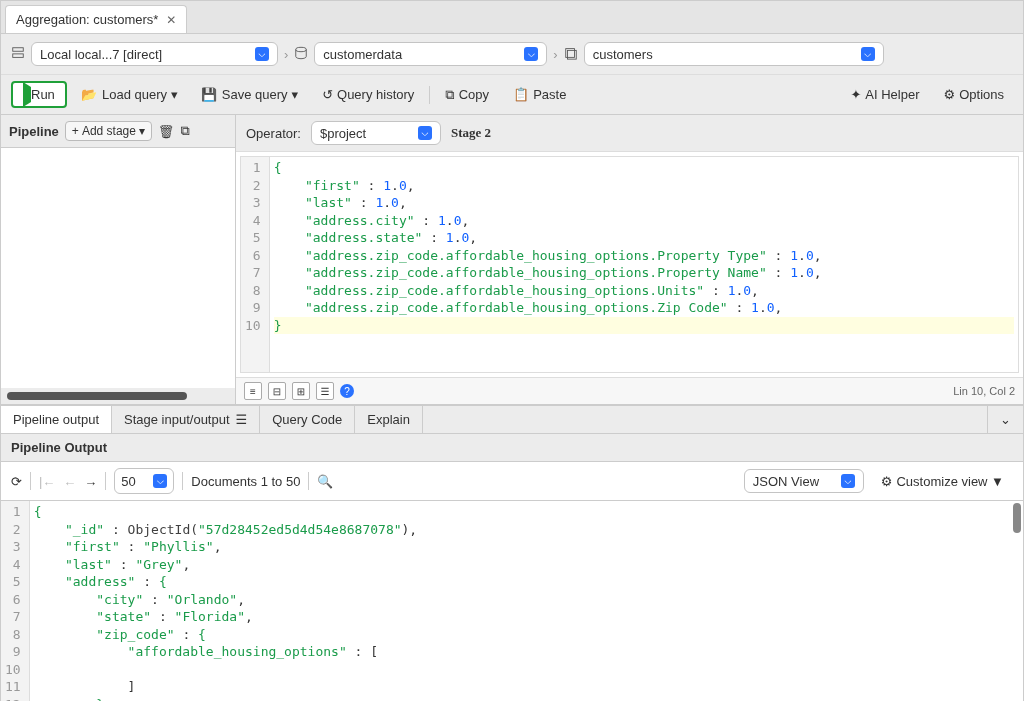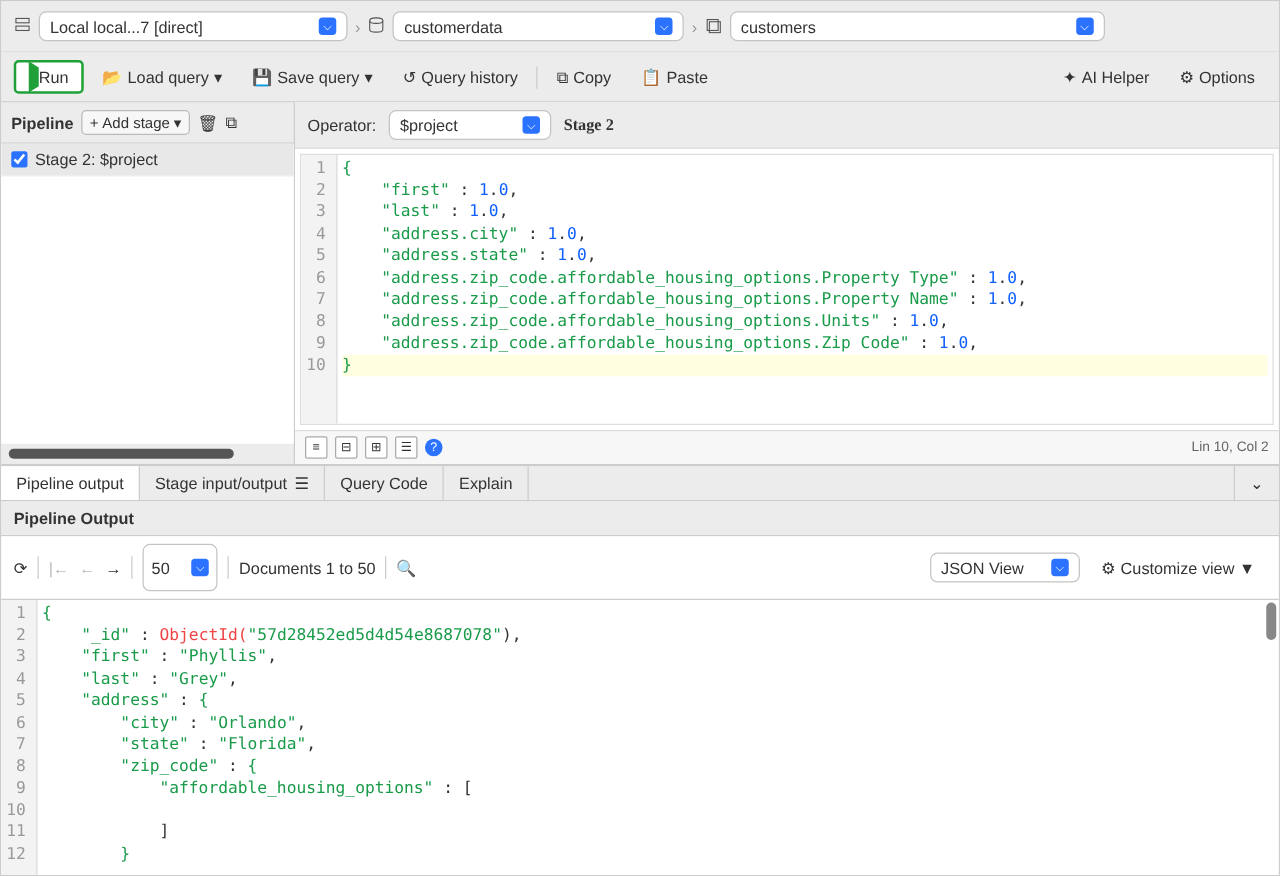--- a/index.html
+++ b/index.html
@@ -37,47 +37,53 @@
 .code-area { flex: 1; display: flex; font-family: "Menlo", "Monaco", "Consolas", monospace; font-size: 13px; overflow: auto; border: 1px solid #ddd; margin: 4px; }
 .gutter { background: #f3f3f3; border-right: 1px solid #ddd; color: #999; text-align: right; padding: 2px 8px 2px 4px; line-height: 1.35; user-select: none; }
 .gutter .ln { display: block; }
 .code { padding: 2px 4px; line-height: 1.35; white-space: pre; flex: 1; }
 .code .line { display: block; }
 .code .line.hl { background: #fffee0; }
 .tok-key { color: #1a9b4a; }
 .tok-pun { color: #333; }
 .tok-num { color: #1060ff; }
 .tok-brace { color: #1a9b4a; }
-.tok-obj { color: #ef4444; text-align: right; }
+.tok-obj { color: #404040; text-align: right; }
 .tok-str { color: #1a9b4a; }
 .editor-status { display: flex; align-items: center; padding: 4px 8px; gap: 6px; border-top: 1px solid #ddd; font-size: 11px; background: #f7f7f7; }
 .editor-status .pos { margin-left: auto; color: #666; }
 .mini-icon-btn { width: 18px; height: 18px; border: 1px solid #aaa; border-radius: 2px; display: inline-flex; align-items: center; justify-content: center; font-size: 10px; background: #fff; }
 .help-circle { width: 14px; height: 14px; border-radius: 50%; background: #2a72ff; color: #fff; font-size: 10px; display: inline-flex; align-items: center; justify-content: center; }
 .output-section { flex: 1; display: flex; flex-direction: column; border-top: 1px solid #ccc; }
 .output-tabs { display: flex; border-bottom: 1px solid #ccc; background: #ececec; }
 .output-tab { padding: 6px 12px; border-right: 1px solid #ccc; cursor: pointer; display: inline-flex; align-items: center; gap: 6px; }
 .output-tab.active { background: #fff; }
 .output-tab.expand { margin-left: auto; border-left: 1px solid #ccc; border-right: none; }
 .output-header { padding: 6px 10px; font-weight: bold; background: #ececec; border-bottom: 1px solid #ccc; }
 .output-toolbar { display: flex; align-items: center; padding: 6px 10px; gap: 8px; border-bottom: 1px solid #ccc; background: #fff; }
-.page-input { display: inline-flex; align-items: center; background: #fff; border: 1px solid #c4c4c4; border-radius: 6px; padding: 2px 6px; width: 60px; justify-content: space-between; height: 38px; }
+.page-input { display: inline-flex; align-items: center; background: #fff; border: 1px solid #c4c4c4; border-radius: 6px; padding: 2px 6px; width: 60px; justify-content: space-between; height: 26px; }
 .vdiv { width: 1px; height: 18px; background: #ccc; }
 .output-code { flex: 1; display: flex; font-family: "Menlo", "Monaco", monospace; font-size: 13px; overflow: hidden; background: #fff; position: relative; }
 .output-code .gutter { padding-top: 2px; }
 .output-code .code { padding-top: 2px; }
 .scrollbar-vert { position: absolute; right: 2px; top: 2px; width: 8px; height: 30px; background: #888; border-radius: 4px; }
 .view-select { display: inline-flex; align-items: center; background: #fff; border: 1px solid #c4c4c4; border-radius: 6px; padding: 3px 8px; width: 120px; justify-content: space-between; height: 24px; }
 svg.icon { width: 14px; height: 14px; }
 </style>
 </head>
 <body>
 
 <div class="app">
 
+  <div class="tab-bar">
+    <div class="tab">
+      <span>Aggregation: customers*</span>
+      <span class="close">✕</span>
+    </div>
+  </div>
 
   <div class="path-bar">
     <span>
       <svg class="icon" viewBox="0 0 16 16">
           <rect x="2" y="2" width="12" height="4" fill="none" stroke="#555"></rect>
           <rect x="2" y="9" width="12" height="4" fill="none" stroke="#555"></rect>
         </svg>
     </span>
     <div class="path-segment wide1">
       <span>Local local...7 [direct]</span>
@@ -152,24 +158,20 @@
         <span class="title">Pipeline</span>
         <div class="add-stage-btn">
           <span>+</span>
           <span>Add stage</span>
           <span>▾</span>
         </div>
         <span style="cursor:pointer">🗑</span>
         <span style="cursor:pointer">⧉</span>
       </div>
       <div class="stage-list" id="stage-list">
-          <div class="stage-item active">
-            <input type="checkbox" checked="" style="">
-            <span>Stage 2: $project</span>
-          </div>
         </div>
       <div class="scrollbar-horiz"></div>
     </div>
 
     <div class="editor-panel">
       <div class="editor-header">
         <span>Operator:</span>
         <div class="operator-select">
           <span>$project</span>
           <span class="blue-chevron">⌵</span>

